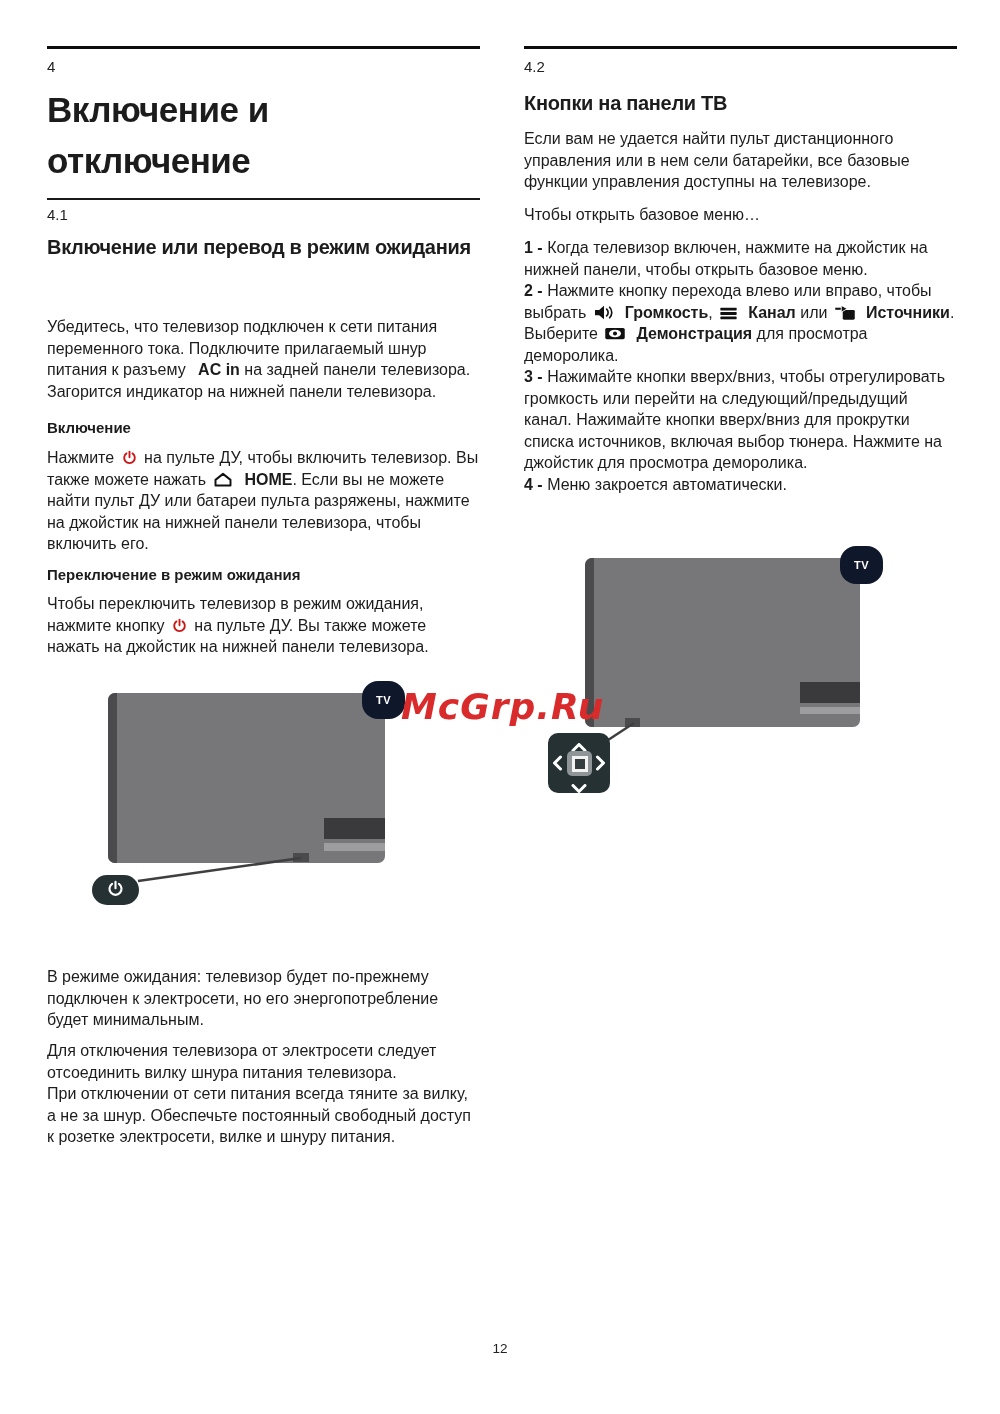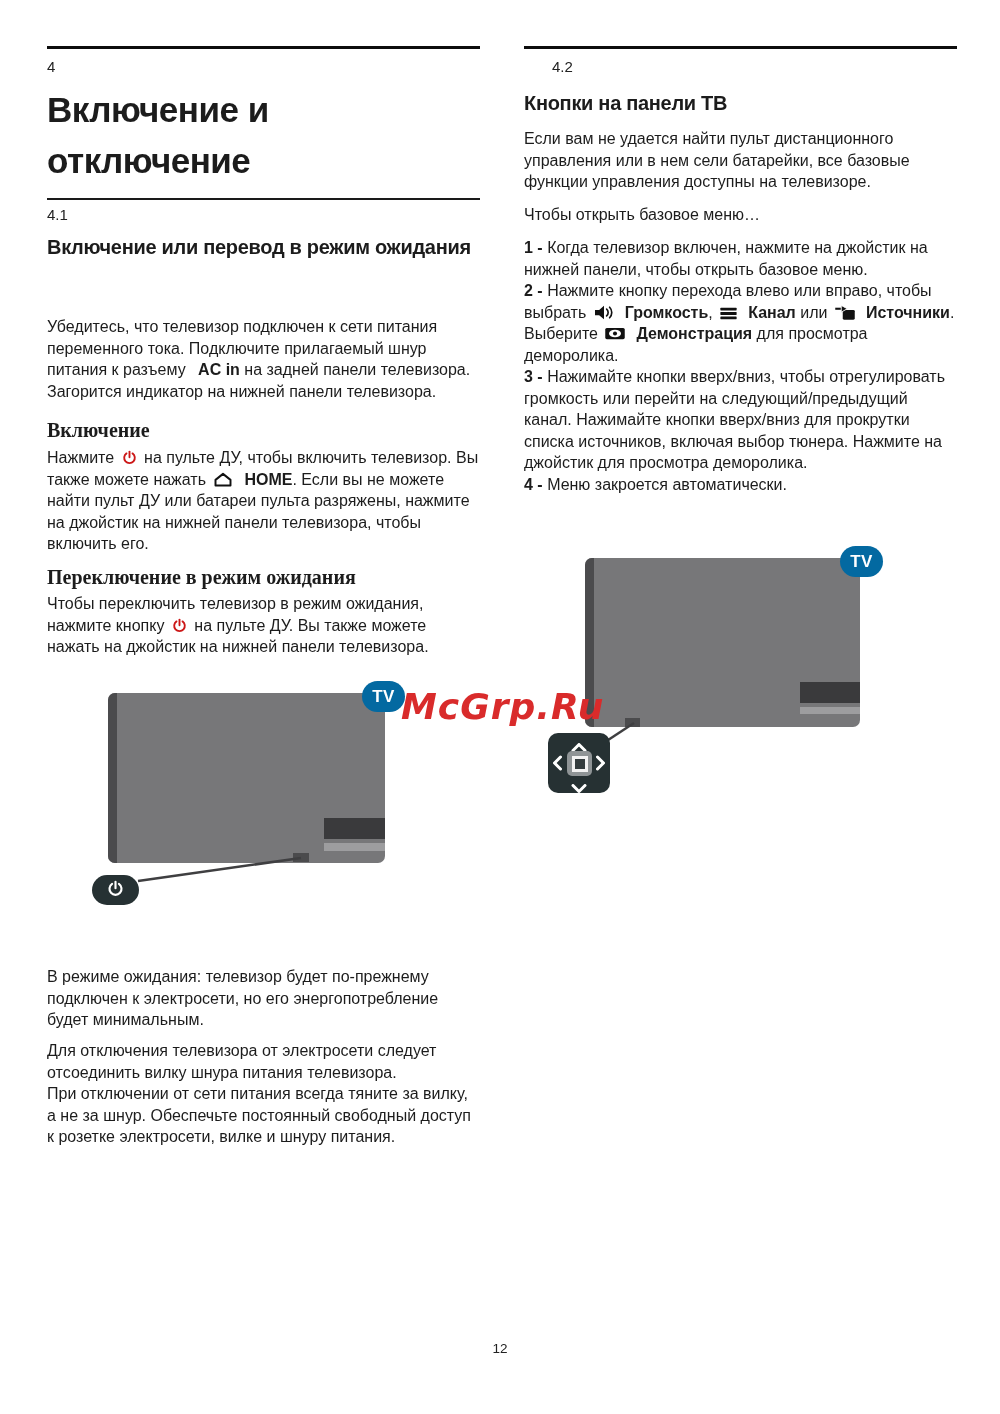--- a/index.html
+++ b/index.html
@@ -11,37 +11,37 @@
   .col{position:absolute;top:0;width:433px;height:1414px;}
   #col-left{left:47px;}
   #col-right{left:524px;}
   .abs{position:absolute;left:0;right:0;}
   .rule-thick{height:3px;background:#0d0d0d;}
   .rule-thin{height:2px;background:#1a1a1a;}
   .secnum{font-size:15px;color:#222;}
   .chapter-title{font-size:35px;font-weight:700;line-height:51px;letter-spacing:-0.5px;}
   .section-title{font-size:20px;font-weight:700;line-height:38px;letter-spacing:-0.3px;}
   .body-text{font-size:16px;line-height:21.5px;}
-  .subhead{font-size:20px;font-weight:700;font-family:Liberation Serif, serif;}
+  .subhead{font-size:15px;font-weight:700;}
   b{font-weight:700;margin-left:8px;}
   .num{font-weight:700;}
   .ic{display:inline-block;vertical-align:-2px;margin:0 3px;}
   .ic svg{display:block;}
   .red-ic{color:#cc1717;}
   .black-ic{color:#111;}
 
   
   .figure{position:absolute;left:0;width:433px;}
   .tv-body{position:absolute;background:#777779;border-radius:7px;overflow:hidden;}
   .tv-edge{position:absolute;left:0;top:0;bottom:0;width:9px;background:#4b4b4d;}
   .tv-strip{position:absolute;background:#9d9d9f;}
   .tv-vent-h{position:absolute;background:#3a3a3c;}
   .tv-badge{
-    position:absolute;width:43px;height:31px;border-radius:16px;background:#0369a1;
-    color:#ffffff;font-weight:700;font-size:17px;display:flex;align-items:center;justify-content:center;
+    position:absolute;width:43px;height:38px;border-radius:16px;background:#0f172a;
+    color:#ffffff;font-weight:700;font-size:11px;display:flex;align-items:center;justify-content:center;
     letter-spacing:0.5px;
   }
   .connector{position:absolute;left:0;top:0;pointer-events:none;}
   .power-pill{
     position:absolute;width:47px;height:30px;border-radius:15px;background:#263133;
     display:flex;align-items:center;justify-content:center;color:#fff;
   }
   .joystick{
     position:absolute;width:62px;height:60px;border-radius:10px;background:#263133;
   }
@@ -127,21 +127,21 @@
 
   <div class="abs body-text" style="top:1040px;">
     <div>Для отключения телевизора от электросети следует отсоединить вилку шнура питания телевизора.</div>
     <div>При отключении от сети питания всегда тяните за вилку, а не за шнур. Обеспечьте постоянный свободный доступ к розетке электросети, вилке и шнуру питания.</div>
   </div>
 </div>
 
 <div class="col" id="col-right">
 
   <div class="abs rule-thick" style="top:46px;"></div>
-  <div class="abs secnum" style="top:58px;margin-left:28px;">4.2</div>
+  <div class="abs secnum" style="top:58px;">4.2</div>
   <div class="abs section-title" style="top:84px;">Кнопки на панели ТВ</div>
 
   <div class="abs body-text" style="top:128px;">Если вам не удается найти пульт дистанционного управления или в нем сели батарейки, все базовые функции управления доступны на телевизоре.</div>
 
   <div class="abs body-text" style="top:204px;">Чтобы открыть базовое меню…</div>
 
   <div class="abs body-text" style="top:237px;">
     <div><span class="num">1 - </span><span>Когда телевизор включен, нажмите на джойстик на нижней панели, чтобы открыть базовое меню.</span></div>
     <div>
       <span class="num">2 - </span><span>Нажмите кнопку перехода влево или вправо, чтобы выбрать </span><span class="ic black-ic"><svg width="20" height="15" viewBox="0 0 26 20" fill="#111">

